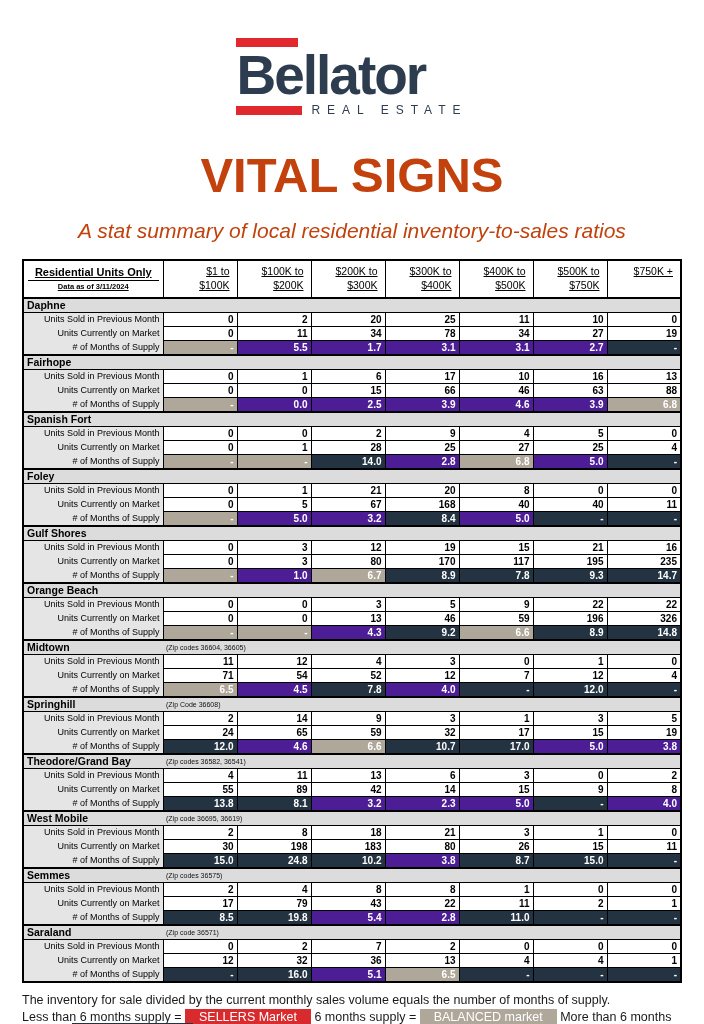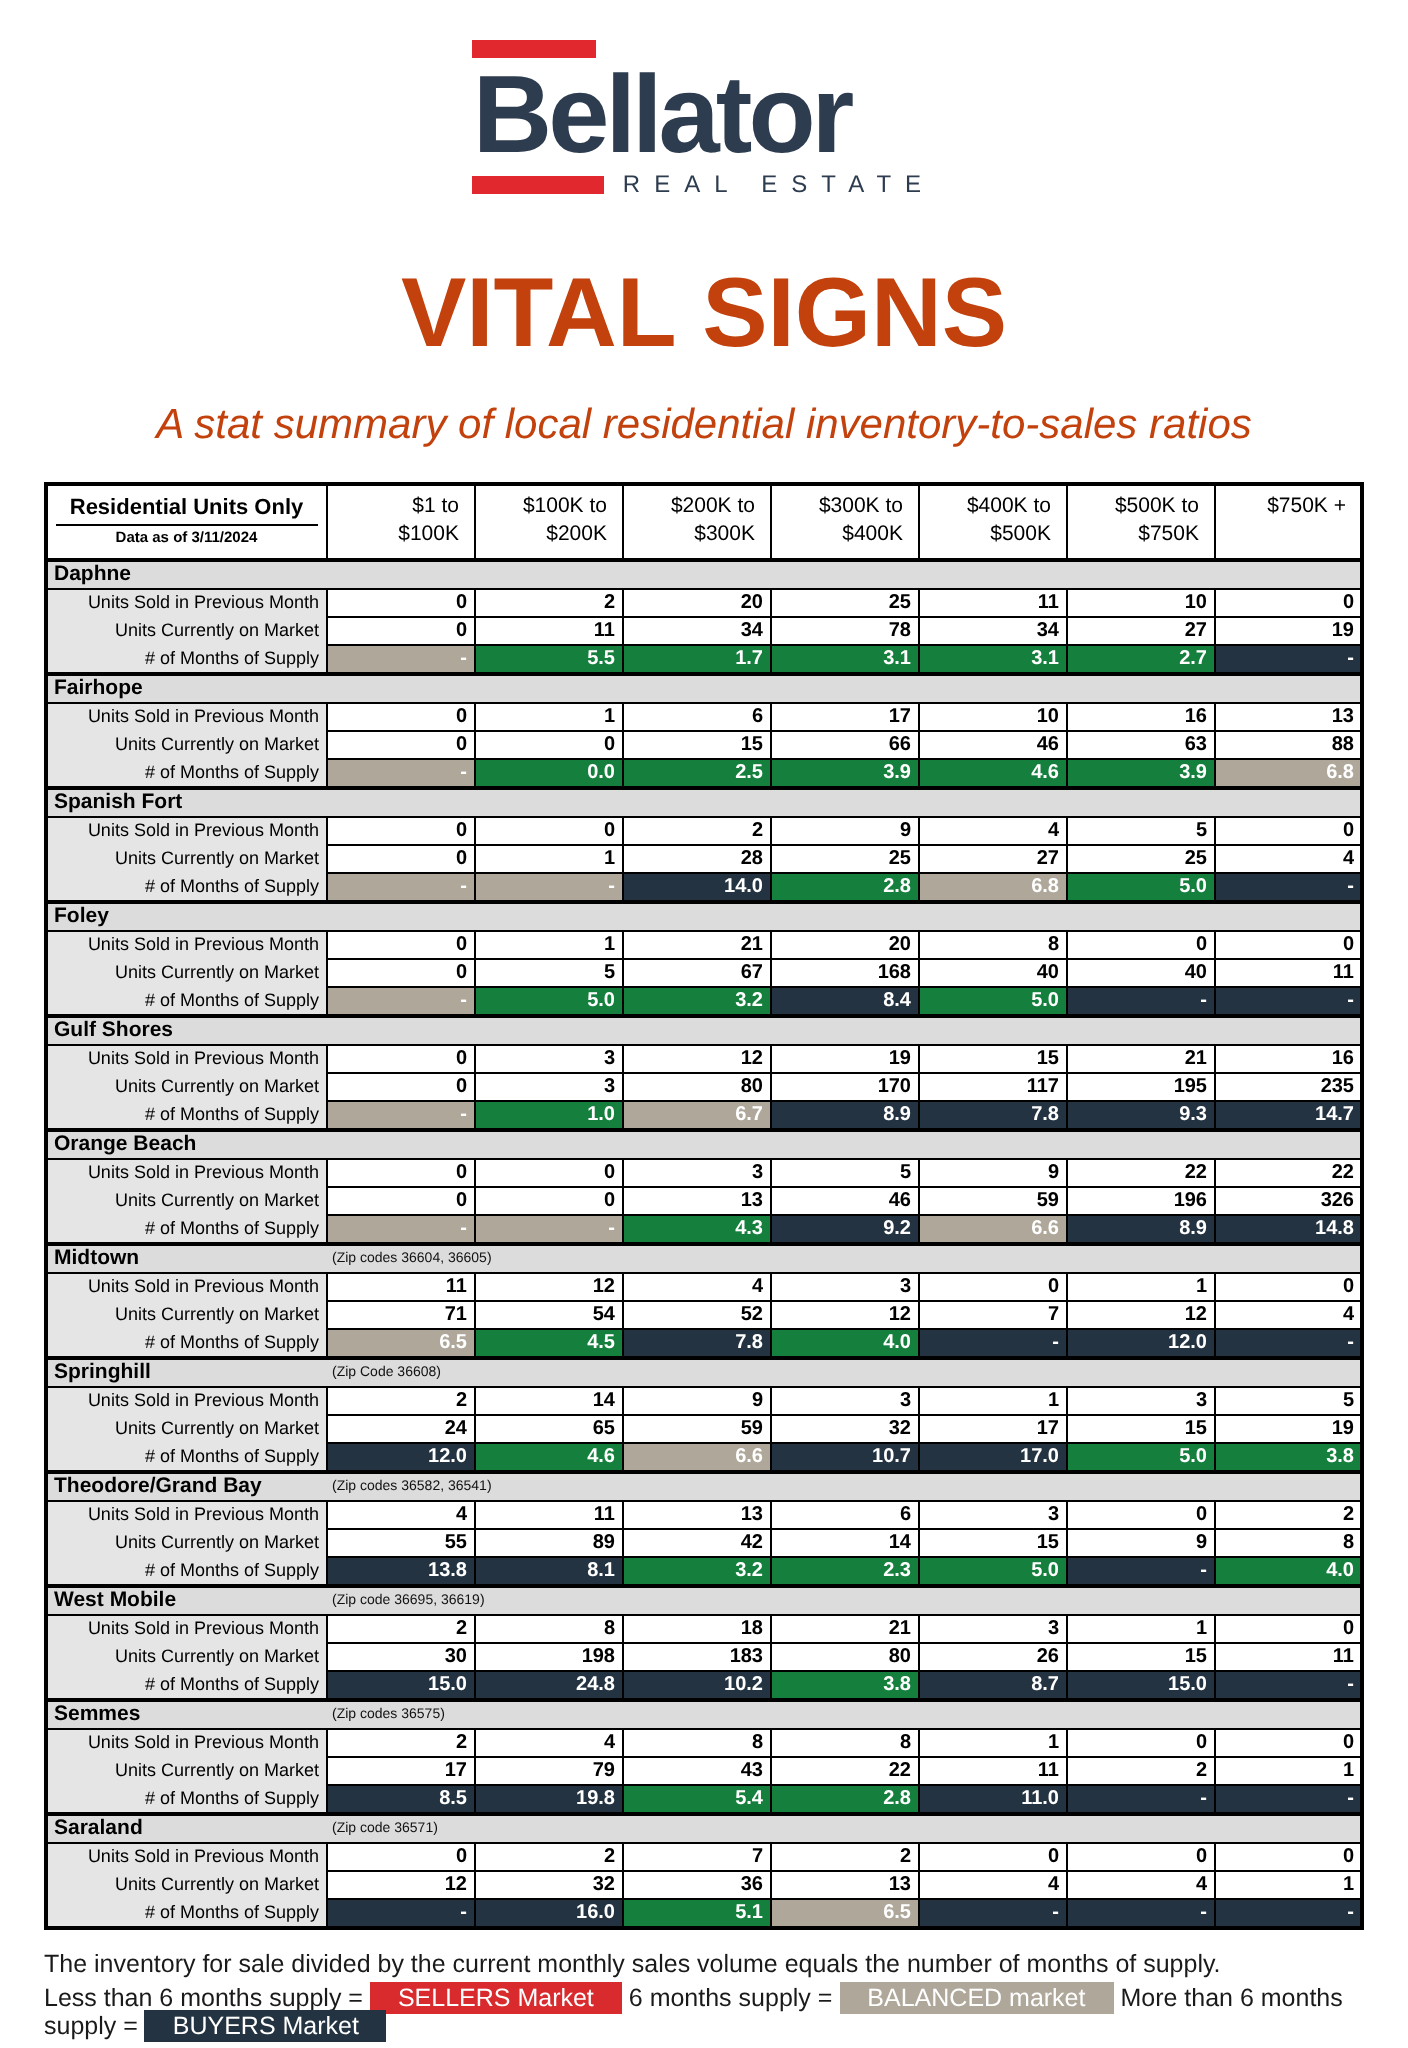--- a/index.html
+++ b/index.html
@@ -2,21 +2,21 @@
 <html><head>
 <meta charset="utf-8">
 <style>
   * { box-sizing: border-box; margin: 0; padding: 0; }
   html, body { background: #ffffff; }
   body {
     width: 704px; height: 1024px; margin: 0 auto; overflow: hidden;
     font-family: "Liberation Sans", sans-serif; color: #000;
   }
   
-  .logo { width: fit-content; margin: 20px auto 0; }
+  .logo { width: fit-content; margin: 38px auto 0; }
   .logo-bar-top { width: 62px; height: 9px; background: #e0282e; margin-bottom: 1px; }
   .logo-word {
     font-size: 55px; font-weight: bold; color: #2e3c50;
     letter-spacing: -2px; line-height: 1.0;
   }
   .logo-bottom { display: flex; align-items: center; gap: 9px; margin-top: 0px; }
   .logo-bar-bottom { width: 66px; height: 9px; background: #e0282e; }
   .logo-tagline { font-size: 12px; letter-spacing: 7px; color: #2e3c50; font-weight: 500; }
   
   .page-title {
@@ -27,37 +27,37 @@
     margin-top: 16px; text-align: center; font-style: italic;
     font-size: 21px; color: #c2410c;
   }
   
   table.vital {
     width: 660px; margin: 16px auto 0; border-collapse: collapse;
     border: 2px solid #000; table-layout: fixed;
   }
   table.vital td { padding: 0 3px; height: 13px; line-height: 13px; overflow: hidden; white-space: nowrap; }
   
-  tr.head td { border: 1px solid #000; vertical-align: top; padding: 4px; height: auto; }
+  tr.head td { border: 1px solid #000; vertical-align: top; padding: 4px; height: auto; text-decoration: underline; }
   .corner-l1 { font-weight: bold; font-size: 11px; text-align: center; line-height: 15px; border-bottom: 1px solid #000; }
   .corner-l2 { font-weight: bold; font-size: 7.5px; text-align: center; line-height: 12px; }
   .colhead-l1, .colhead-l2 { text-align: right; padding: 0 3px; font-size: 10.5px; line-height: 13.5px; }
   
   tr.sec td {
     background: #dcdcdc; border-top: 2px solid #000; border-bottom: 1px solid #000;
     height: 13px;
   }
   td.sec-name { font-weight: bold; font-size: 10.5px; }
   td.sec-zip { font-size: 7px; color: #111; }
   
   td.rlabel { border: none; text-align: right; font-size: 9px; background: #e5e5e5; }
   td.num { border: 1px solid #000; text-align: right; font-size: 10px; font-weight: bold; background: #fff; }
   td.supply { border: 1px solid #000; text-align: right; font-size: 10px; font-weight: bold; color: #fff; height: 14px; }
   tr.supply-row td { border-bottom: 2px solid #000; }
-  td.c-sellers  { background: #15803d; margin-left: 16px; }
+  td.c-sellers  { background: #4c1d95; margin-left: 16px; }
   td.c-balanced { background: #aea79a; }
   td.c-buyers   { background: #243341; }
   
   .legend { width: 660px; margin: 10px auto 0; }
   .legend-line1 { font-size: 12.5px; color: #1a1a1a; }
   .legend-line2 { font-size: 12.5px; color: #1a1a1a; margin-top: 3px; }
   .chip { color: #fff; font-weight: 500; padding: 1px 14px; }
   .chip.sellers  { background: #d92b2e; }
   .chip.balanced { background: #aea79a; }
   .chip.buyers   { background: #243341; }

